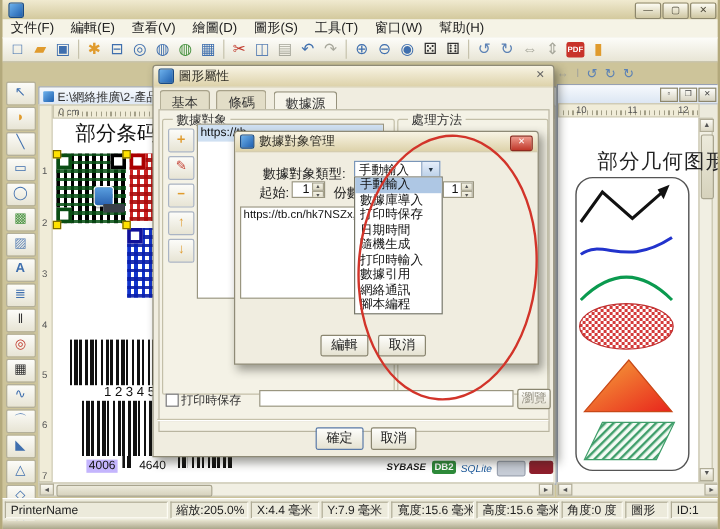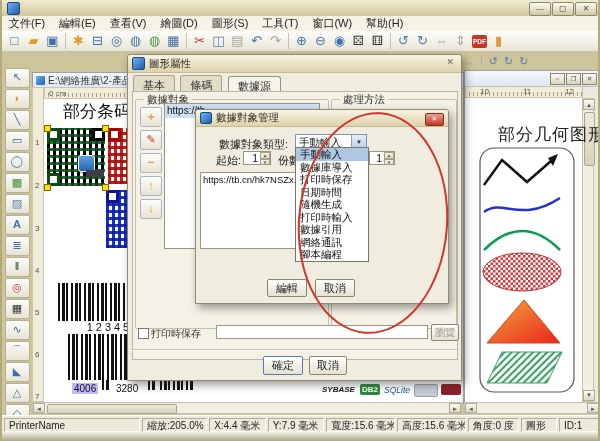--- a/index.html
+++ b/index.html
@@ -222,21 +222,21 @@
   <div class="abs" style="left:76px;top:155px;width:15px;height:15px;border-radius:3px;z-index:2;
        background:linear-gradient(#5aa0e0,#2a62b0);border:1px solid #fff;box-shadow:1px 1px 2px rgba(0,0,0,.4)"></div>
   <div class="abs" style="left:84px;top:170px;width:18px;height:7px;background:#3a3f48;z-index:2;border-radius:1px"></div>
 
   <div class="abs bars" style="left:56px;top:283px;width:110px;height:38px;z-index:1"></div>
   <div class="t" style="left:60px;top:321px;width:104px;text-align:center;font-size:11px;letter-spacing:3px;color:#111;z-index:1">123456</div>
 
   <div class="abs bars" style="left:66px;top:334px;width:122px;height:46px;z-index:1"></div>
   <span class="t" style="left:70px;top:383px;font-size:10px;color:#111;background:#c4b5fd;padding:0 2px;z-index:2">4006</span>
   <div class="abs bars" style="left:100px;top:380px;width:8px;height:10px;z-index:2"></div>
-  <span class="t" style="left:112px;top:383px;font-size:10px;color:#111;background:#fff;padding:0 2px;z-index:2">3280</span>
+  <span class="t" style="left:112px;top:383px;font-size:10px;color:#111;background:#fff;padding:0 2px;z-index:2">4640</span>
   <div class="abs bars" style="left:146px;top:380px;width:8px;height:10px;z-index:2"></div>
   <div class="abs bars" style="left:158px;top:377px;width:34px;height:13px;z-index:1"></div>
 
 
   <span class="t" style="left:320px;top:385px;font-size:8px;font-weight:bold;font-style:italic;color:#1a1a1a;z-index:1">SYBASE</span>
   <span class="badge" style="left:358px;top:384px;width:20px;height:11px;background:#2e8b3a;color:#fff;font-weight:bold;line-height:11px;z-index:1">DB2</span>
   <span class="t" style="left:382px;top:385px;font-size:8.5px;font-style:italic;color:#1c5a9c;z-index:1">SQLite</span>
   <span class="badge" style="left:412px;top:384px;width:22px;height:11px;background:#c6ccd6;border:1px solid #9aa2b0;z-index:1"></span>
   <span class="badge" style="left:439px;top:384px;width:20px;height:11px;background:#8e1f2c;z-index:1"></span>
 

